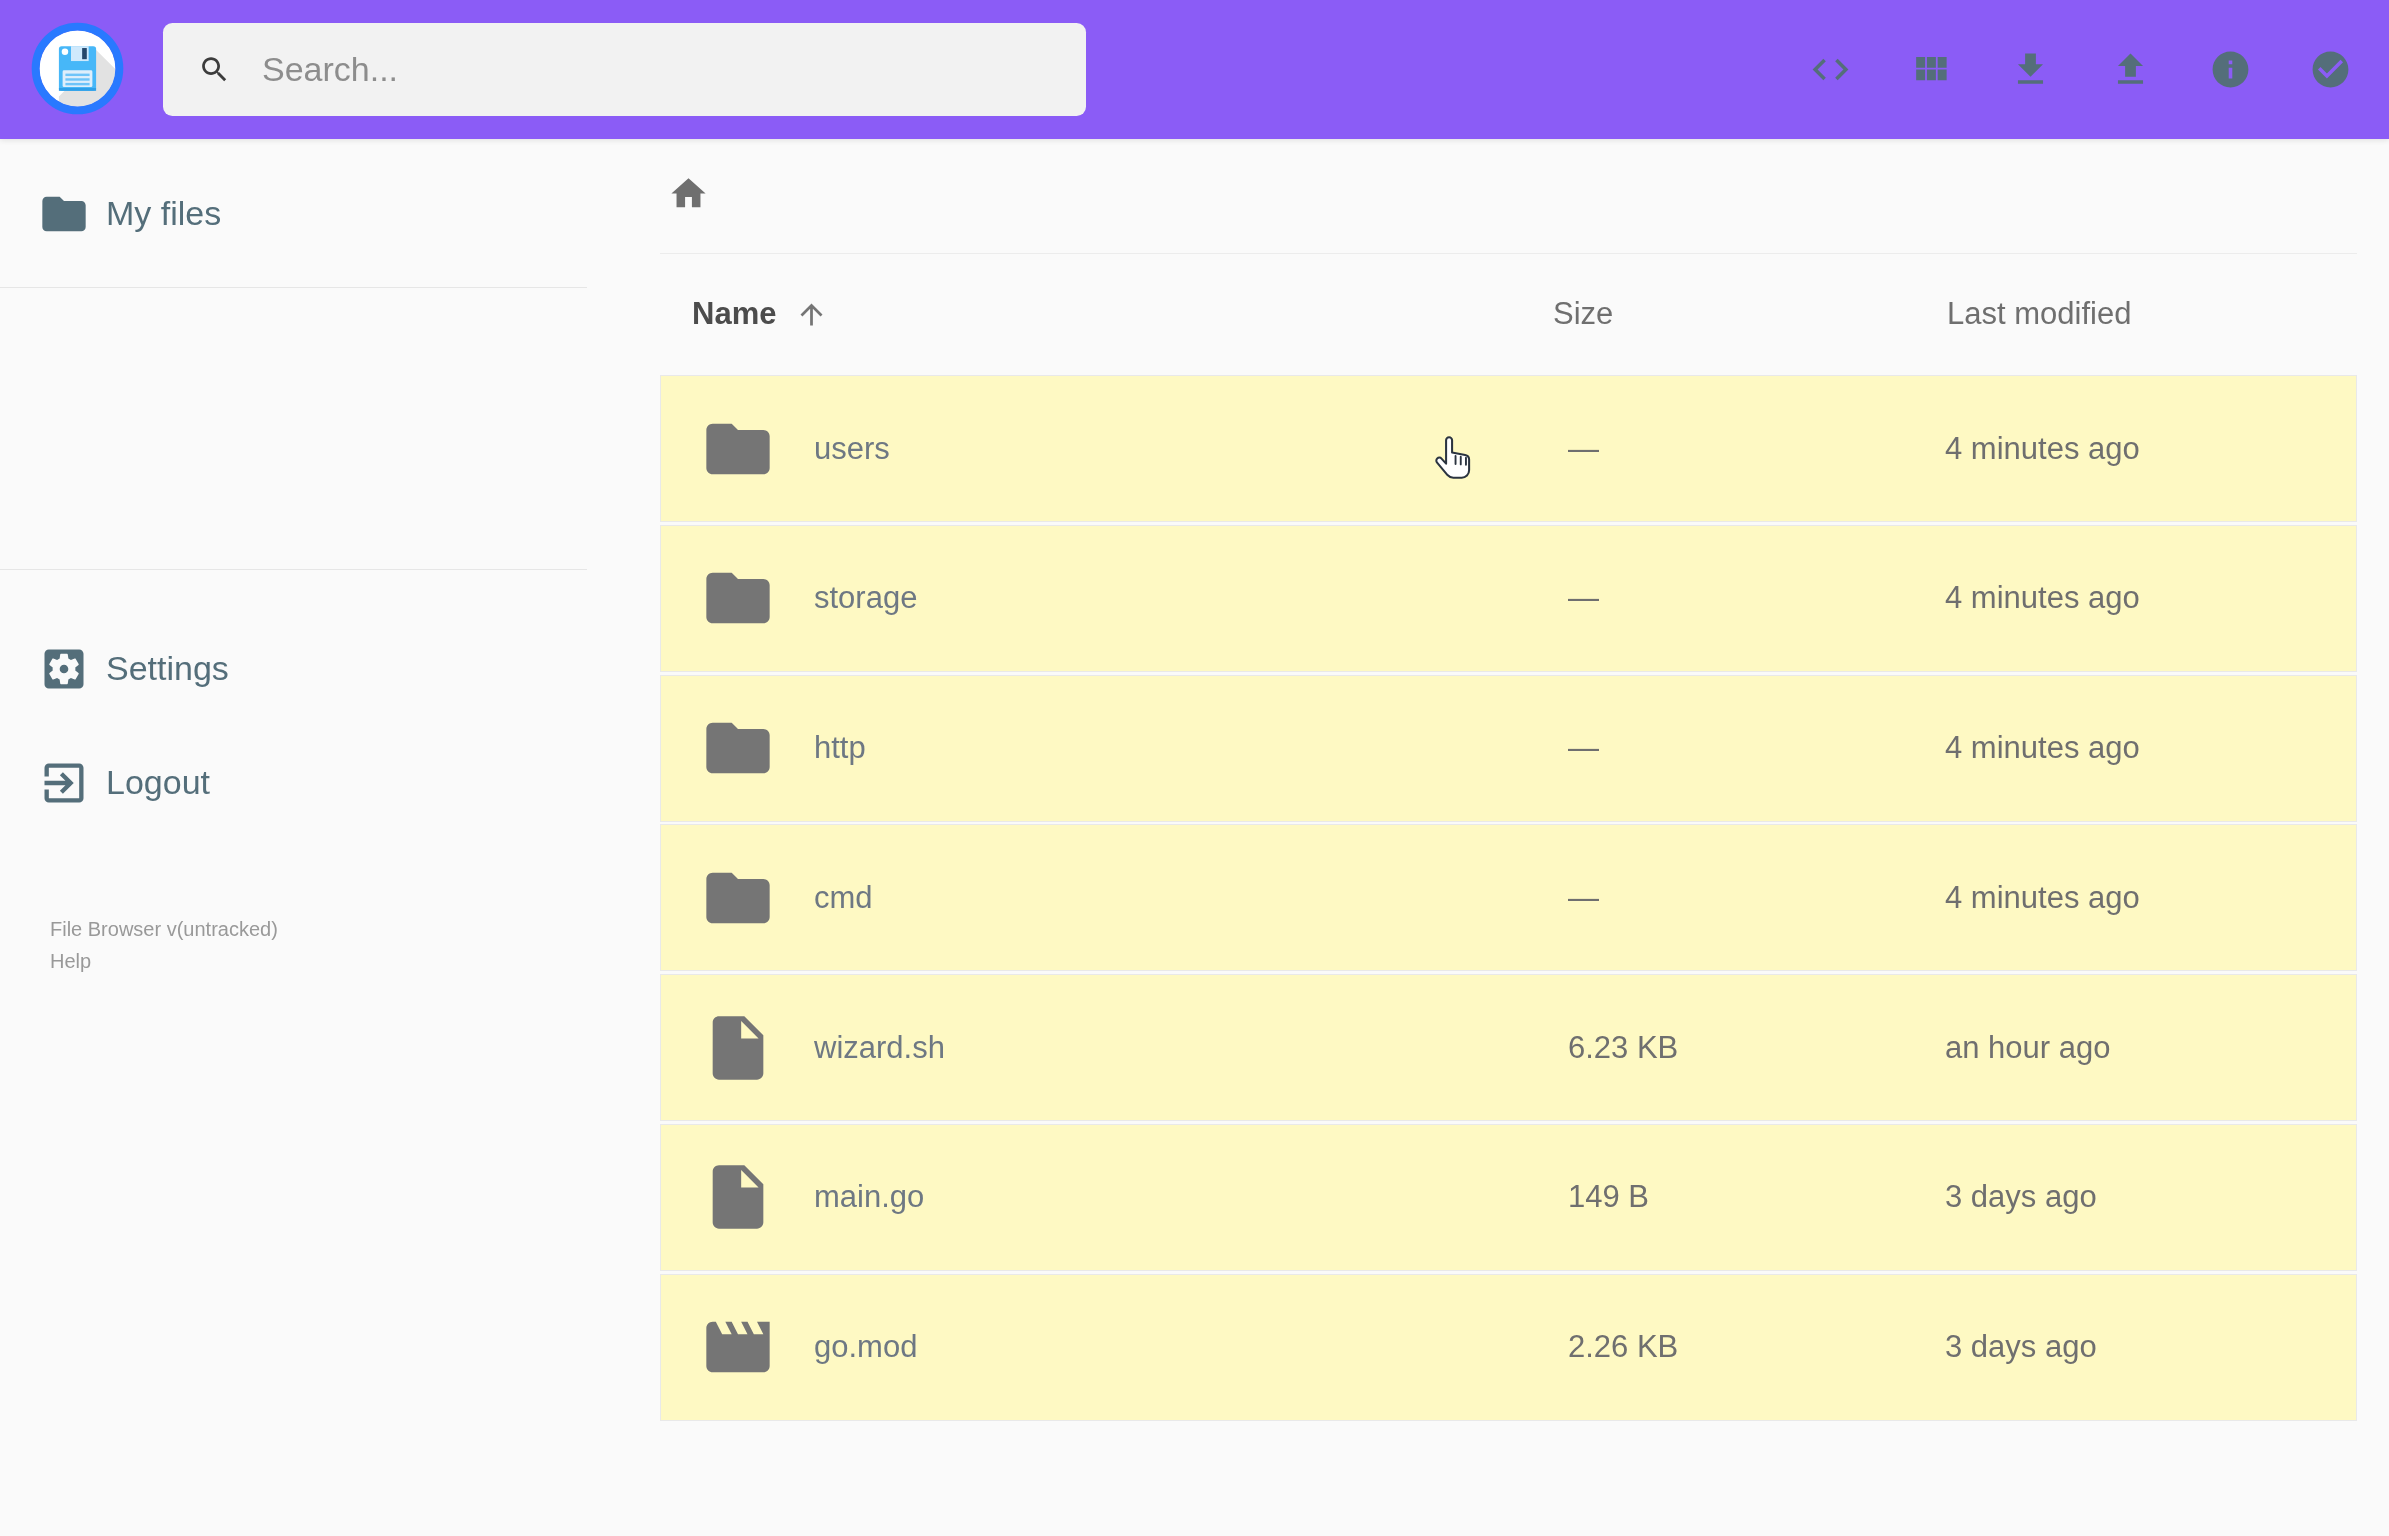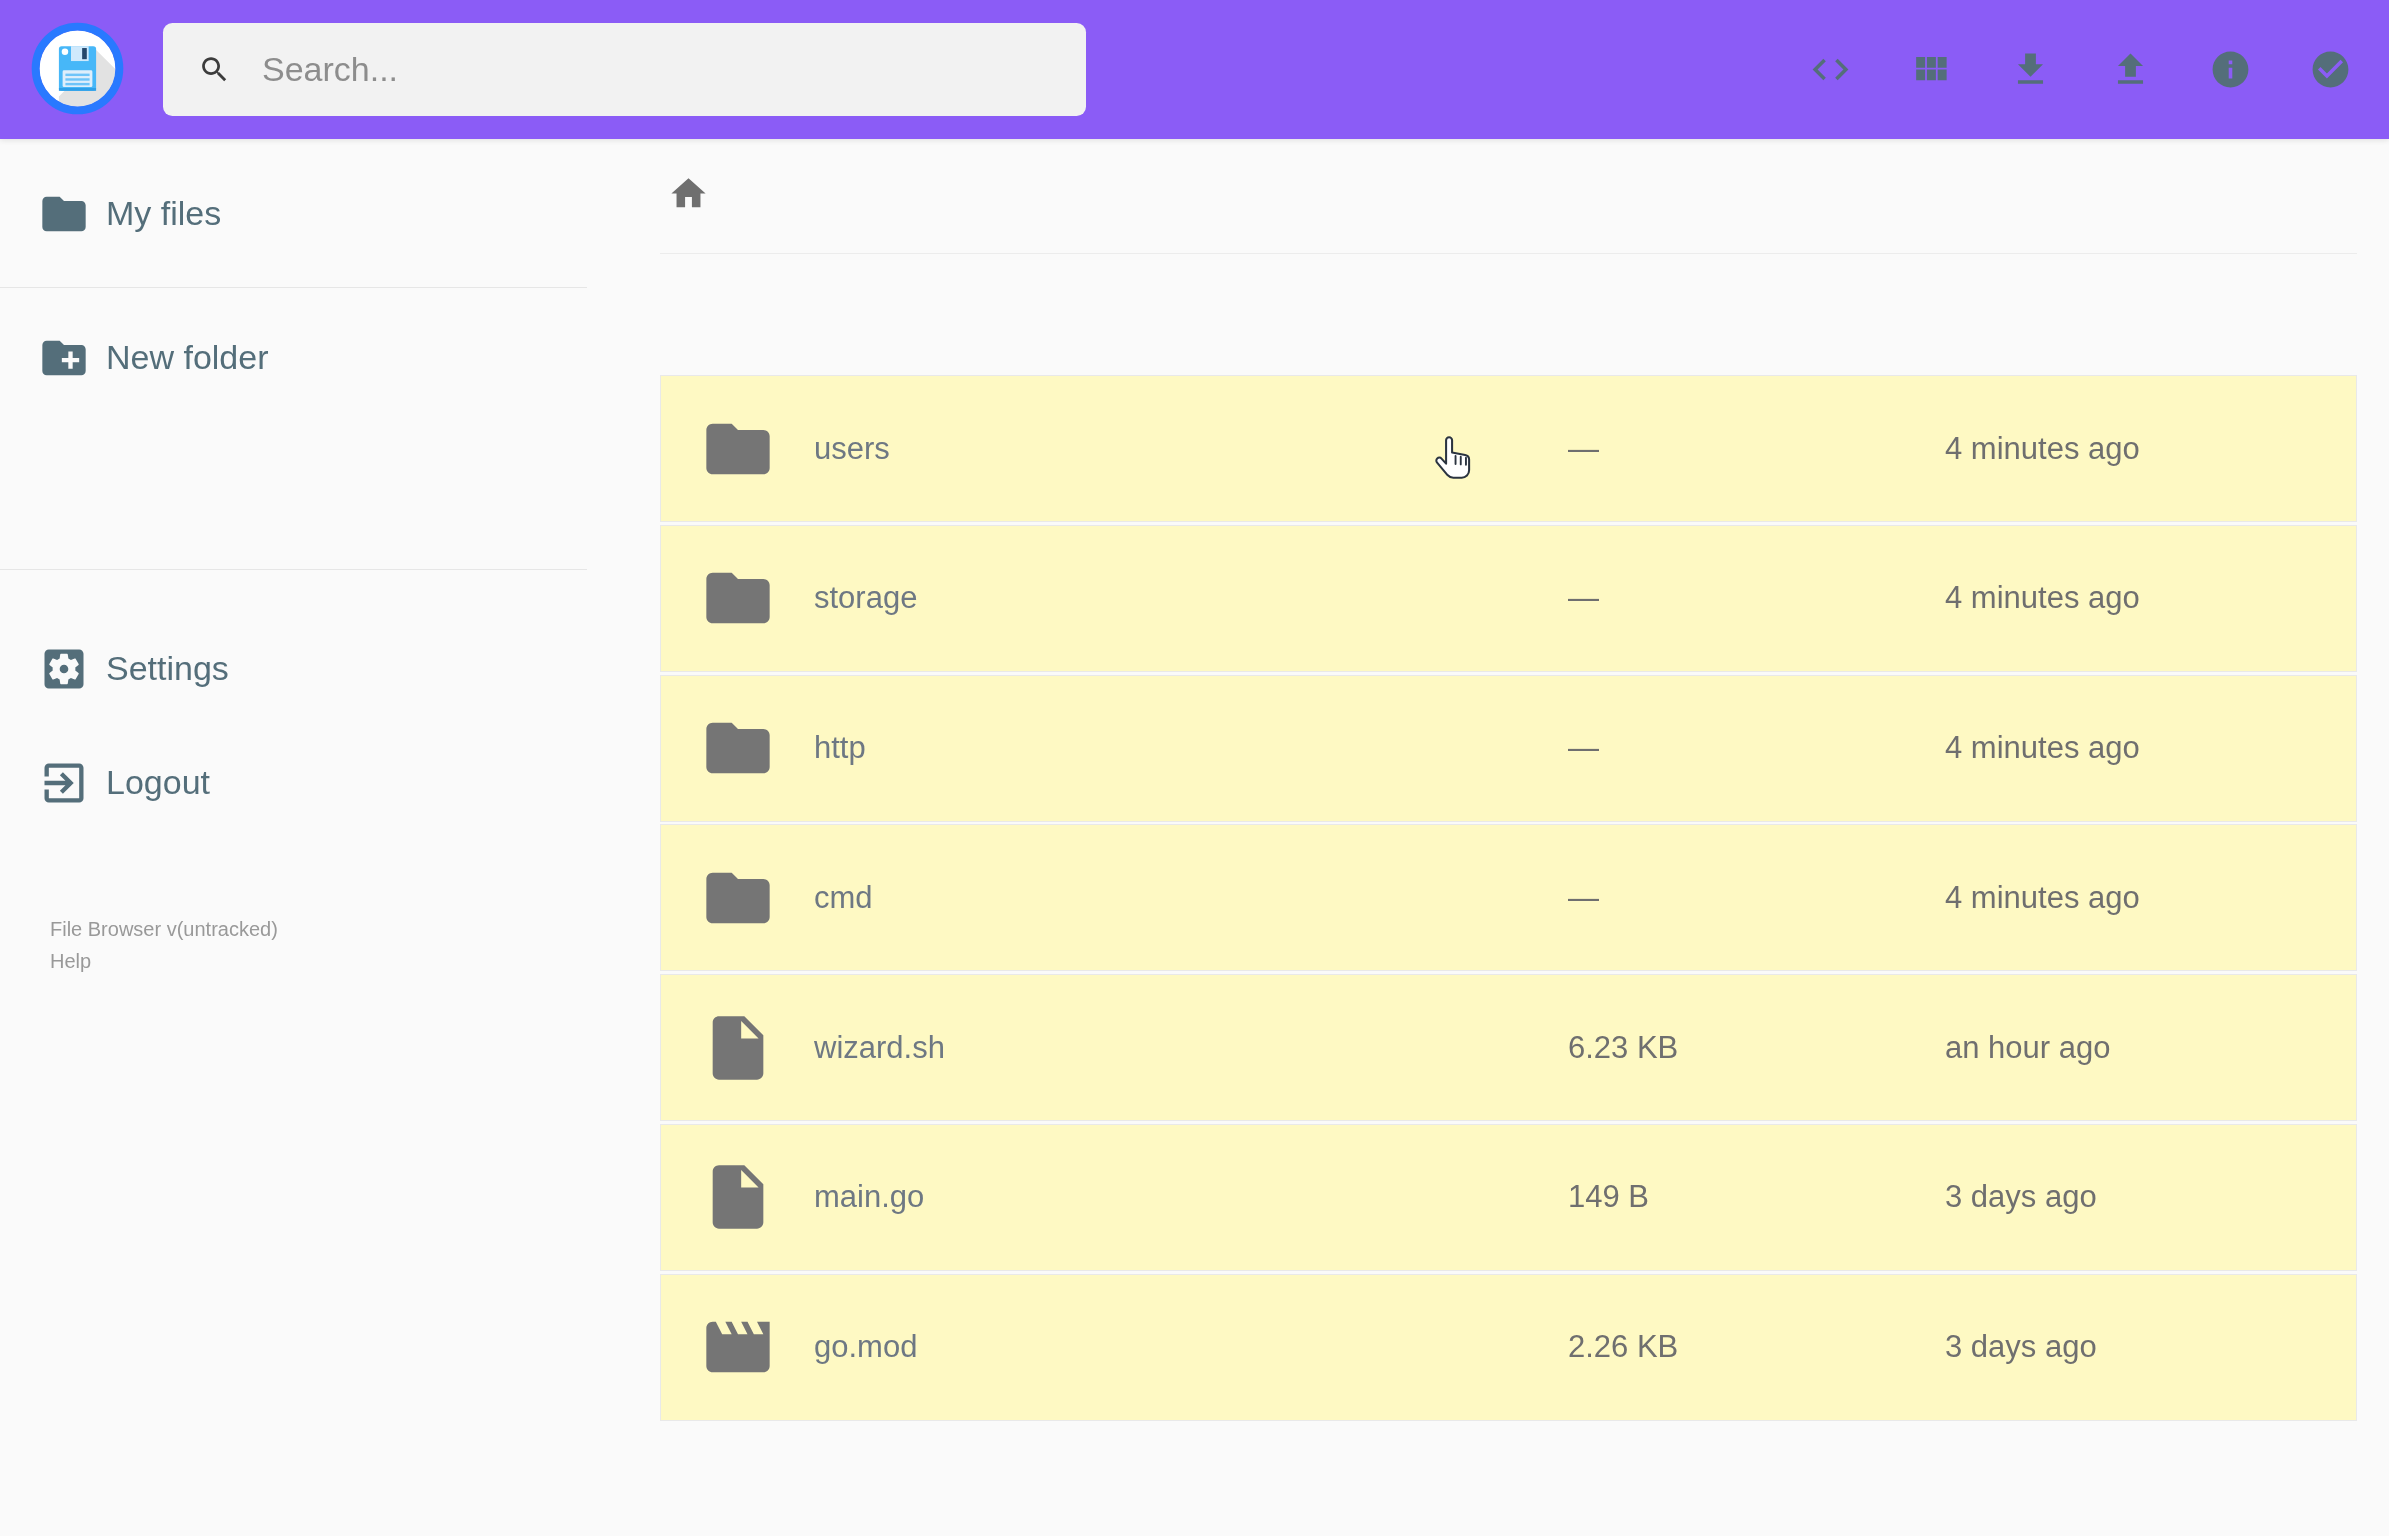--- a/index.html
+++ b/index.html
@@ -165,28 +165,20 @@
     <span>
       <svg width="52" height="52" viewBox="0 0 24 24">
           <use href="#i-folder" style="color:#546e7a"></use>
         </svg>
     </span>
     <span class="lbl">My files</span>
   </button>
 
   <div class="side-div" style="top:148px"></div>
 
-  <button class="side-item" style="top:177px">
-    <span>
-      <svg width="52" height="52" viewBox="0 0 24 24">
-          <path fill="#546e7a" d="M20 6h-8l-2-2H4c-1.1 0-1.99.9-1.99 2L2 18c0 1.1.9 2 2 2h16c1.1 0 2-.9 2-2V8c0-1.1-.9-2-2-2zm-1 8h-3v3h-2v-3h-3v-2h3V9h2v3h3v2z"></path>
-        </svg>
-    </span>
-    <span class="lbl">New folder</span>
-  </button>
 
 
   <div class="side-div" style="top:430px"></div>
 
   <button class="side-item" style="top:488px">
     <span>
       <svg width="52" height="52" viewBox="0 0 24 24">
           <path fill="#546e7a" d="M12 10c-1.1 0-2 .9-2 2s.9 2 2 2 2-.9 2-2-.9-2-2-2zm7-7H5c-1.1 0-2 .9-2 2v14c0 1.1.9 2 2 2h14c1.1 0 2-.9 2-2V5c0-1.1-.9-2-2-2zm-1.75 9c0 .23-.02.46-.05.68l1.48 1.16c.13.11.17.3.08.45l-1.4 2.42c-.09.15-.27.21-.43.15l-1.74-.7c-.36.28-.76.51-1.18.69l-.26 1.85c-.03.17-.18.3-.35.3h-2.8c-.17 0-.32-.13-.35-.29l-.26-1.85c-.43-.18-.82-.41-1.18-.69l-1.74.7c-.16.06-.34 0-.43-.15l-1.4-2.42c-.09-.15-.05-.34.08-.45l1.48-1.16c-.03-.23-.05-.46-.05-.69 0-.23.02-.46.05-.68l-1.48-1.16c-.13-.11-.17-.3-.08-.45l1.4-2.42c.09-.15.27-.21.43-.15l1.74.7c.36-.28.76-.51 1.18-.69l.26-1.85c.03-.17.18-.3.35-.3h2.8c.17 0 .32.13.35.29l.26 1.85c.43.18.82.41 1.18.69l1.74-.7c.16-.06.34 0 .43.15l1.4 2.42c.09.15.05.34-.08.45l-1.48 1.16c.03.23.05.46.05.69z"></path>
         </svg>
     </span>
@@ -213,20 +205,36 @@
   <button class="crumb-home">
     <span>
       <svg width="41" height="41" viewBox="0 0 24 24">
           <path fill="currentColor" d="M10 20v-6h4v6h5v-8h3L12 3 2 12h3v8z"></path>
         </svg>
     </span>
   </button>
 
   <div class="head-div"></div>
 
+  <div class="cols">
+    <button class="col c-name">
+      <span>Name</span>
+      <span class="sort-arrow">
+        <svg width="33" height="33" viewBox="0 0 24 24">
+            <path fill="currentColor" d="M4 12l1.41 1.41L11 7.83V20h2V7.83l5.58 5.58L20 12l-8-8-8 8z"></path>
+          </svg>
+      </span>
+    </button>
+    <button class="col c-size">
+      <span>Size</span>
+    </button>
+    <button class="col c-mod">
+      <span>Last modified</span>
+    </button>
+  </div>
 
   <div id="rows">
       <div class="row">
     <span class="ricon">
       <svg width="76" height="76" viewBox="0 0 24 24">
             <use href="#i-folder"></use>
           </svg>
     </span>
     <span class="name">users</span>
     <span class="size">—</span>

